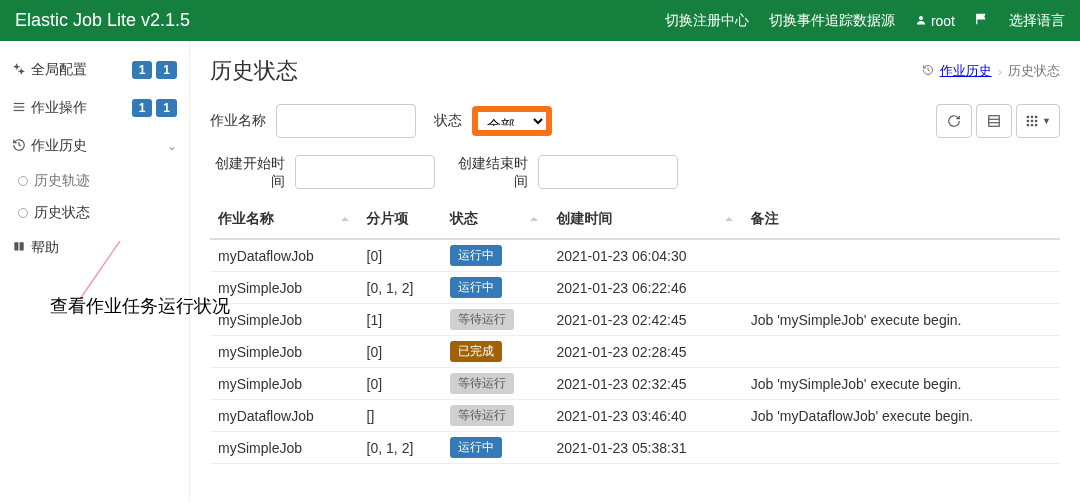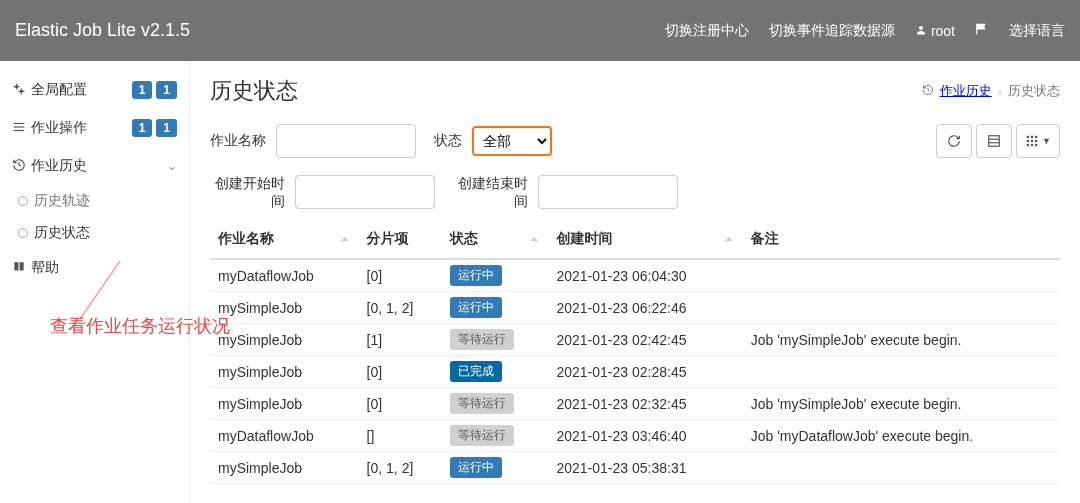--- a/index.html
+++ b/index.html
@@ -1,20 +1,20 @@
 <!DOCTYPE html>
 <html><head>
   <meta charset="utf-8">
   <style>
     * { margin: 0; padding: 0; box-sizing: border-box; }
     body { font-family: "Helvetica Neue", Helvetica, Arial, sans-serif; font-size: 14px; color: #333; background: #fff; }
     
     .navbar {
-      background: #737373;
-      height: 61px;
+      background: #15803d;
+      height: 41px;
       display: flex;
       align-items: center;
       padding: 0 15px;
       color: #fff;
     }
     .navbar-brand {
       font-size: 18px;
       font-weight: 300;
       color: #fff;
     }
@@ -96,21 +96,21 @@
       left: 75px;
       width: 50px;
       height: 60px;
       pointer-events: none;
     }
     .annotation-line svg { width: 100%; height: 100%; }
     .annotation-text {
       position: absolute;
       top: 253px;
       left: 50px;
-      color: #ef4444;
+      color: #000000;
       font-size: 18px;
       white-space: nowrap;
       font-weight: 400;
     }
     
     .main {
       flex: 1;
       padding: 15px 20px;
       overflow: auto;
     }
@@ -148,21 +148,21 @@
     .filter-label.two-line { width: 75px; line-height: 1.3; }
     .text-input {
       border: 1px solid #ccc;
       border-radius: 4px;
       height: 34px;
       width: 140px;
       padding: 0 10px;
       font-size: 14px;
     }
     .select-input {
-      border: 2px solid #f97316;
+      border: 6px solid #f97316;
       border-radius: 4px;
       height: 30px;
       width: 80px;
       padding: 4px 5px;
       font-size: 14px;
       background: #fff;
     }
     
     .toolbar {
       margin-left: auto;
@@ -217,21 +217,21 @@
     }
     .status-tag {
       display: inline-block;
       padding: 2px 8px;
       border-radius: 3px;
       font-size: 12px;
       color: #fff;
     }
     .status-running { background: #337ab7; }
     .status-waiting { background: #d0d0d0; color: #555; }
-    .status-done { background: #0369a1; }
+    .status-done { background: #a16207; }
   </style>
 </head>
 <body>
 
 <div class="navbar">
   <div class="navbar-brand">Elastic Job Lite v2.1.5</div>
   <div class="navbar-right">
     <a href="#">切换注册中心</a>
     <a href="#">切换事件追踪数据源</a>
     <a href="#" class="user-link">

